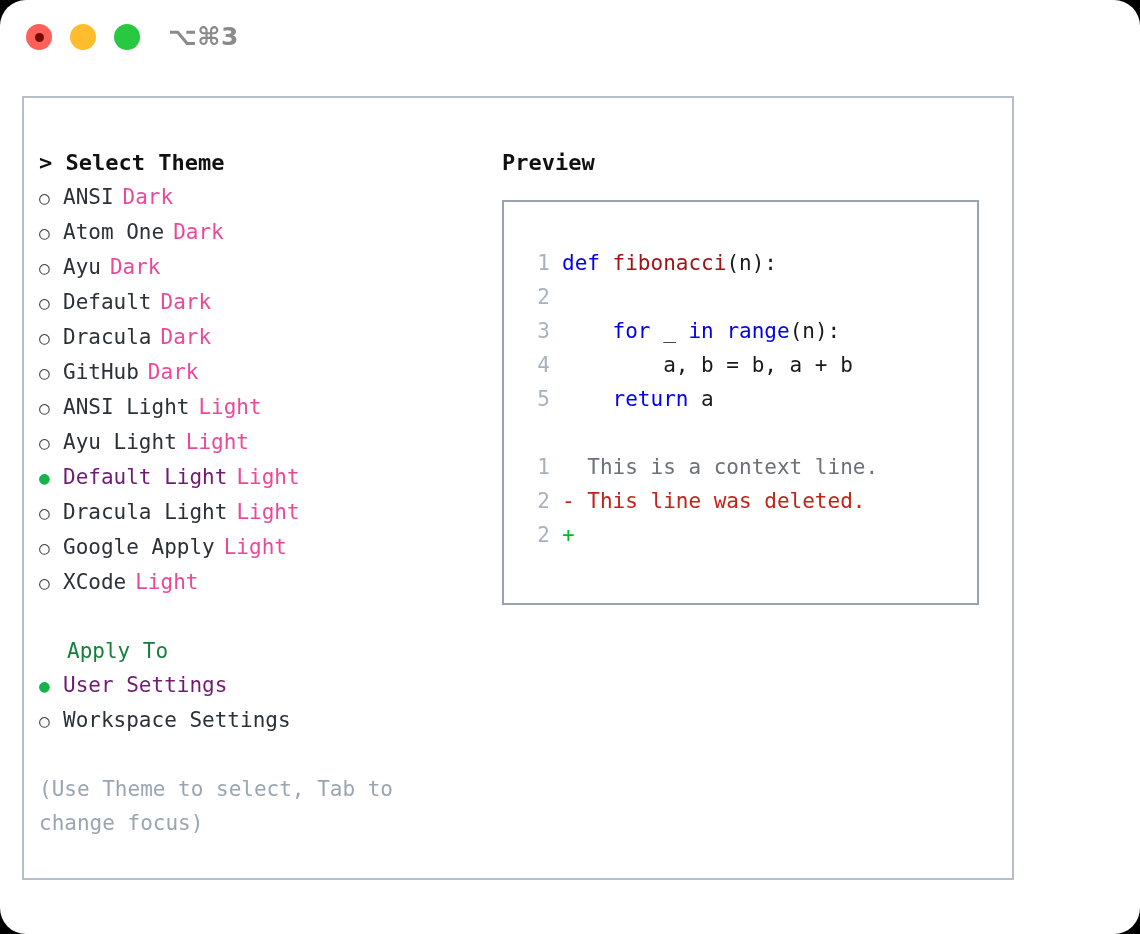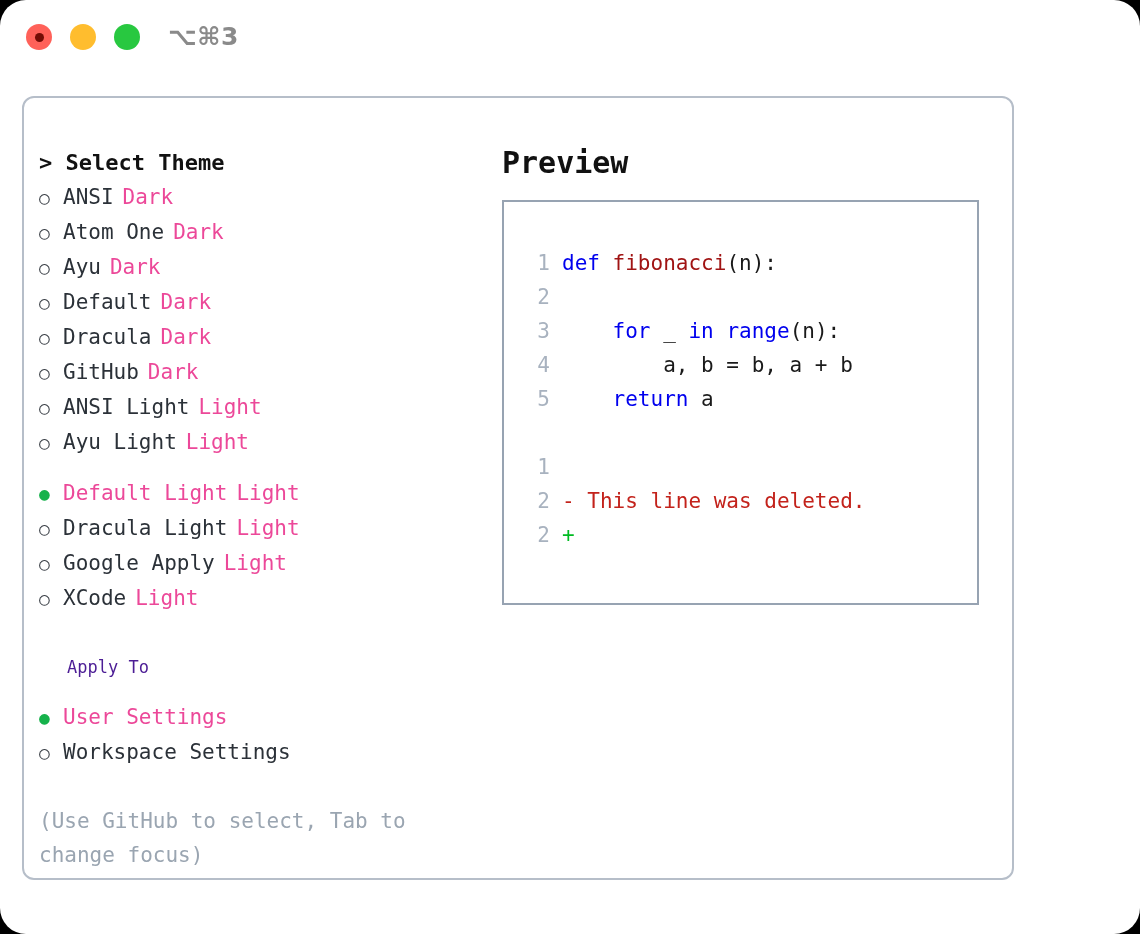--- a/index.html
+++ b/index.html
@@ -70,21 +70,21 @@
   }
 
   
   .card {
     position: absolute;
     left: 22px;
     top: 96px;
     width: 992px;
     height: 784px;
     border: 2px solid #b6bec9;
-    border-radius: 12px;
+    border-radius: 0;
     box-sizing: border-box;
     background: #ffffff;
   }
 
   
   .left-col {
     position: absolute;
     left: 15px;
     top: 48px;
     width: 450px;
@@ -108,31 +108,31 @@
     flex: 0 0 24px;
     color: #3a3f46;
     font-size: 18px;
     text-align: left;
   }
   .row.selected .bullet { color: #16b24b; }
   .row-label {
     color: #2b3138;
     text-align: center;
   }
-  .row.selected .row-label { color: #ec4899; margin-top: 16px; }
+  .row.selected .row-label { color: #701a75; }
   .row-tag {
     color: #ec4899;
     margin-left: 9px;
   }
 
   .spacer-block { height: 34px; }
 
   .apply-header {
-    font-size: 17px;
-    color: #4c1d95;
+    font-size: 21px;
+    color: #15803d;
     line-height: 34px;
     padding-left: 28px;
     white-space: pre;
   }
 
   .hint {
     margin-top: 34px;
     font-size: 21px;
     color: #9aa5b1;
     line-height: 34px;
@@ -141,21 +141,21 @@
   }
 
   
   .right-col {
     position: absolute;
     left: 478px;
     top: 48px;
     width: 500px;
   }
   .preview-title {
-    font-size: 30px;
+    font-size: 22px;
     font-weight: bold;
     color: #111111;
     line-height: 34px;
   }
   .preview-box {
     margin-top: 20px;
     width: 477px;
     height: 405px;
     border: 2px solid #97a3b2;
     box-sizing: border-box;
@@ -225,36 +225,36 @@
 
       <div class="spacer-block"></div>
 
       <div class="apply-header">Apply To</div>
 
       <div id="apply-list">
           <div class="row selected"><span class="bullet">●</span><span class="row-label">User Settings</span></div>
           <div class="row"><span class="bullet">○</span><span class="row-label">Workspace Settings</span></div>
         </div>
 
-      <div class="hint">(Use GitHub to select, Tab to change focus)</div>
+      <div class="hint">(Use Theme to select, Tab to change focus)</div>
     </div>
 
     <div class="right-col">
       <div class="preview-title">Preview</div>
       <div class="preview-box">
         <div id="code-block">
             <div class="code-line"><span class="lineno">1</span><span class="code-text"><span class="kw">def </span><span class="fn">fibonacci</span><span class="plain">(n):</span></span></div>
             <div class="code-line"><span class="lineno">2</span></div>
             <div class="code-line"><span class="lineno">3</span><span class="code-text"><span class="plain">    </span><span class="kw">for</span><span class="plain"> _ </span><span class="kw">in</span><span class="plain"> </span><span class="kw">range</span><span class="plain">(n):</span></span></div>
             <div class="code-line"><span class="lineno">4</span><span class="code-text"><span class="plain">        a, b = b, a + b</span></span></div>
             <div class="code-line"><span class="lineno">5</span><span class="code-text"><span class="plain">    </span><span class="kw">return</span><span class="plain"> a</span></span></div>
           </div>
         <div class="gap-line"></div>
         <div id="diff-block">
-            <div class="code-line"><span class="lineno">1</span><span class="diff-ctx">  </span></div>
+            <div class="code-line"><span class="lineno">1</span><span class="diff-ctx">  </span><span class="diff-ctx">This is a context line.</span></div>
             <div class="code-line"><span class="lineno">2</span><span class="diff-del">- </span><span class="diff-del">This line was deleted.</span></div>
             <div class="code-line"><span class="lineno">2</span><span class="diff-add">+ </span></div>
           </div>
       </div>
     </div>
 
   </div>
 </div>
 
 </body></html>

